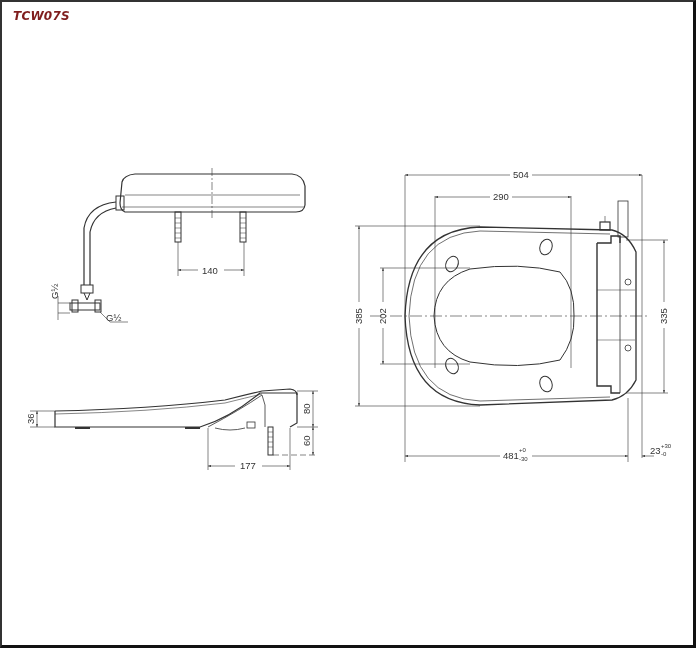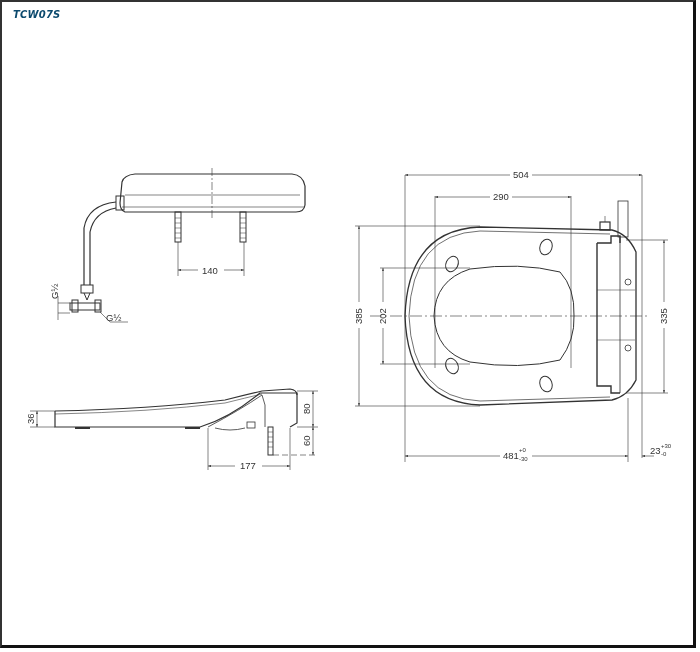--- a/index.html
+++ b/index.html
@@ -1,18 +1,18 @@
 <!DOCTYPE html>
 <html><head>
 <meta charset="utf-8">
 <style>
   html,body{margin:0;padding:0;background:#fff;}
   body{width:700px;height:652px;overflow:hidden;position:relative;font-family:"Liberation Sans",sans-serif;}
   .frame{position:absolute;left:0;top:0;width:696px;height:648px;border-top:2px solid #333;border-left:2px solid #333;border-right:3px solid #111;border-bottom:3px solid #111;box-sizing:border-box;background:#fff;}
-  .model-title{position:absolute;left:13px;top:9px;font-family:"DejaVu Sans",sans-serif;font-weight:bold;font-style:italic;font-size:10px;color:#0c4a6e;letter-spacing:0.2px;}
+  .model-title{position:absolute;left:13px;top:9px;font-family:"DejaVu Sans",sans-serif;font-weight:bold;font-style:italic;font-size:12px;color:#7f1d1d;letter-spacing:0.2px;}
   svg.drawing{position:absolute;left:0;top:0;}
   .dim{font-family:"Liberation Sans",sans-serif;font-size:9.5px;fill:#333;}
   .dim-sm{font-family:"Liberation Sans",sans-serif;font-size:6px;fill:#333;}
 </style>
 </head>
 <body>
 
 <div class="frame"></div>
 <div class="model-title">TCW07S</div>
 

